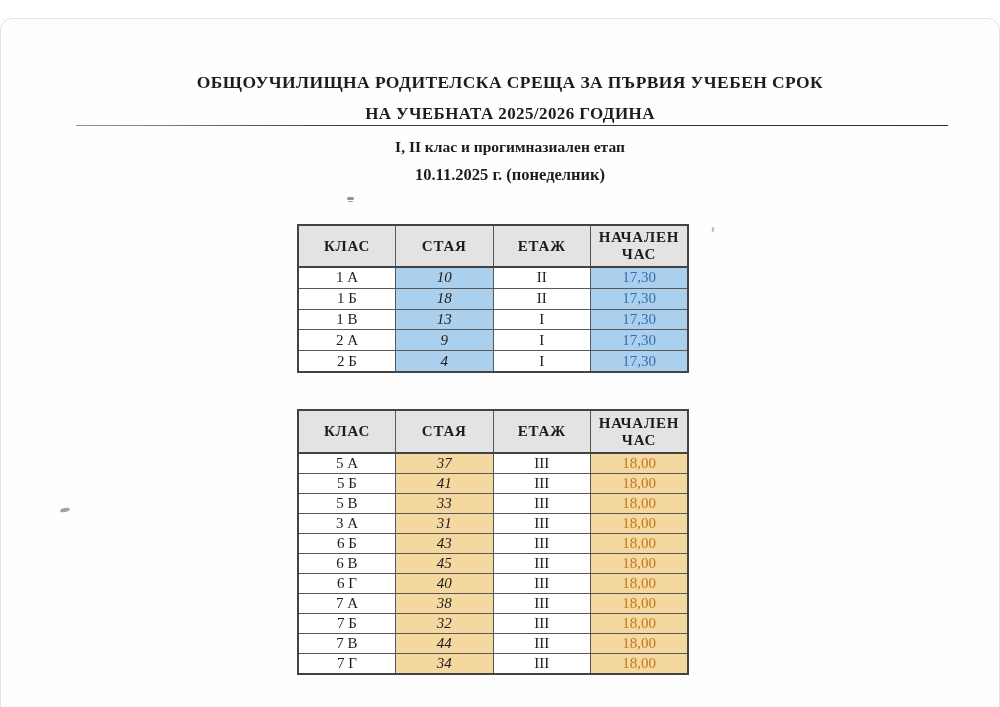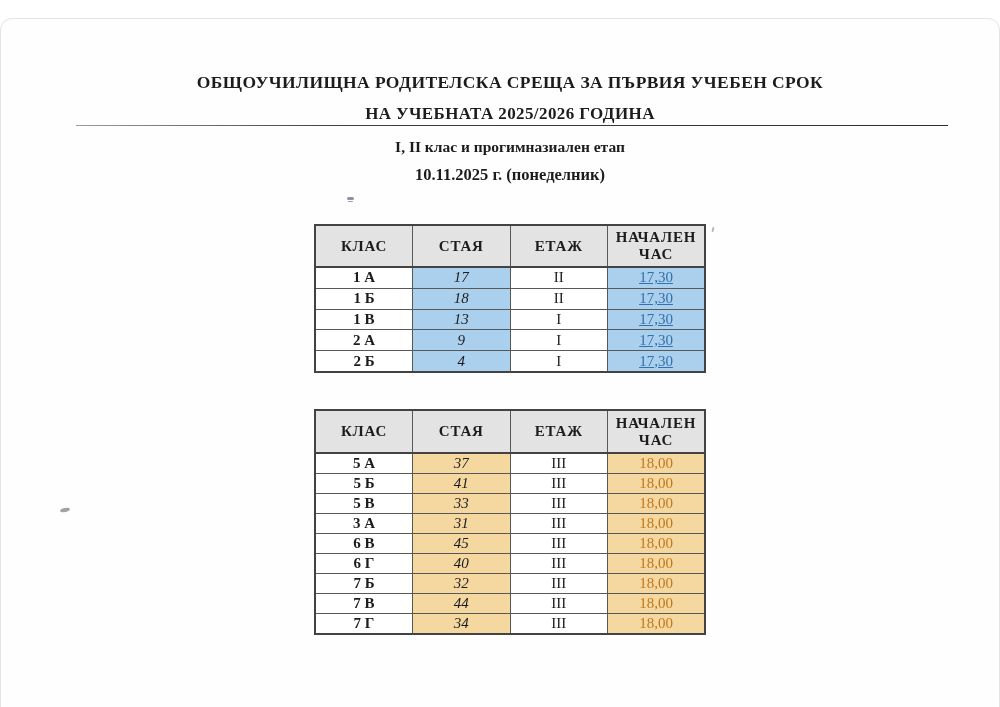--- a/index.html
+++ b/index.html
@@ -80,21 +80,21 @@
     position: absolute;
     left: 711px; top: 208px;
     width: 2px; height: 5px;
     background: #b3b7c6;
     border-radius: 1px;
     transform: rotate(14deg);
   }
   
   table.sched {
     position: absolute;
-    left: 313px;
+    left: 296px;
     border-collapse: collapse;
     table-layout: fixed;
     width: 392px;
     border: 2px solid #434343;
     background: #ffffff;
   }
   table.t1 { top: 205px; }
   table.t2 { top: 390px; }
   .sched th, .sched td {
     border: 1px solid #585858;
@@ -115,24 +115,24 @@
   .t2 thead th { height: 41px; }
   .sched th .wrapcap {
     display: inline-block;
     max-width: 96px;
   }
   .sched td {
     font-size: 15px;
     height: 19.8px;
   }
   .t2 td { height: 19px; }
-  .sched td.c0 { font-weight: bold; }
+  .sched td.c0 { font-weight: normal; }
   .sched td.c1 { font-style: italic; }
   .accent-blue td.c1, .accent-blue td.c3 { background: var(--blue-bg); }
-  .accent-blue td.c3 { color: var(--blue-text); text-decoration: underline; }
+  .accent-blue td.c3 { color: var(--blue-text); }
   .accent-orange td.c1, .accent-orange td.c3 { background: var(--orange-bg); }
   .accent-orange td.c3 { color: var(--orange-text); }
 </style>
 </head>
 <body>
 
 <div class="page">
 
   <div class="centered-line title1">ОБЩОУЧИЛИЩНА РОДИТЕЛСКА СРЕЩА ЗА ПЪРВИЯ УЧЕБЕН СРОК</div>
 
@@ -153,21 +153,21 @@
         <tr>
           <th><span class="wrapcap">КЛАС</span></th>
           <th><span class="wrapcap">СТАЯ</span></th>
           <th><span class="wrapcap">ЕТАЖ</span></th>
           <th><span class="wrapcap">НАЧАЛЕН ЧАС</span></th>
         </tr>
       </thead>
       <tbody>
         <tr>
           <td class="c0">1 А</td>
-          <td class="c1">17</td>
+          <td class="c1">10</td>
           <td class="c2">II</td>
           <td class="c3">17,30</td>
         </tr>
         <tr>
           <td class="c0">1 Б</td>
           <td class="c1">18</td>
           <td class="c2">II</td>
           <td class="c3">17,30</td>
         </tr>
         <tr>
@@ -219,32 +219,44 @@
           <td class="c2">III</td>
           <td class="c3">18,00</td>
         </tr>
         <tr>
           <td class="c0">3 А</td>
           <td class="c1">31</td>
           <td class="c2">III</td>
           <td class="c3">18,00</td>
         </tr>
         <tr>
+          <td class="c0">6 Б</td>
+          <td class="c1">43</td>
+          <td class="c2">III</td>
+          <td class="c3">18,00</td>
+        </tr>
+        <tr>
           <td class="c0">6 В</td>
           <td class="c1">45</td>
           <td class="c2">III</td>
           <td class="c3">18,00</td>
         </tr>
         <tr>
           <td class="c0">6 Г</td>
           <td class="c1">40</td>
           <td class="c2">III</td>
           <td class="c3">18,00</td>
         </tr>
         <tr>
+          <td class="c0">7 А</td>
+          <td class="c1">38</td>
+          <td class="c2">III</td>
+          <td class="c3">18,00</td>
+        </tr>
+        <tr>
           <td class="c0">7 Б</td>
           <td class="c1">32</td>
           <td class="c2">III</td>
           <td class="c3">18,00</td>
         </tr>
         <tr>
           <td class="c0">7 В</td>
           <td class="c1">44</td>
           <td class="c2">III</td>
           <td class="c3">18,00</td>

